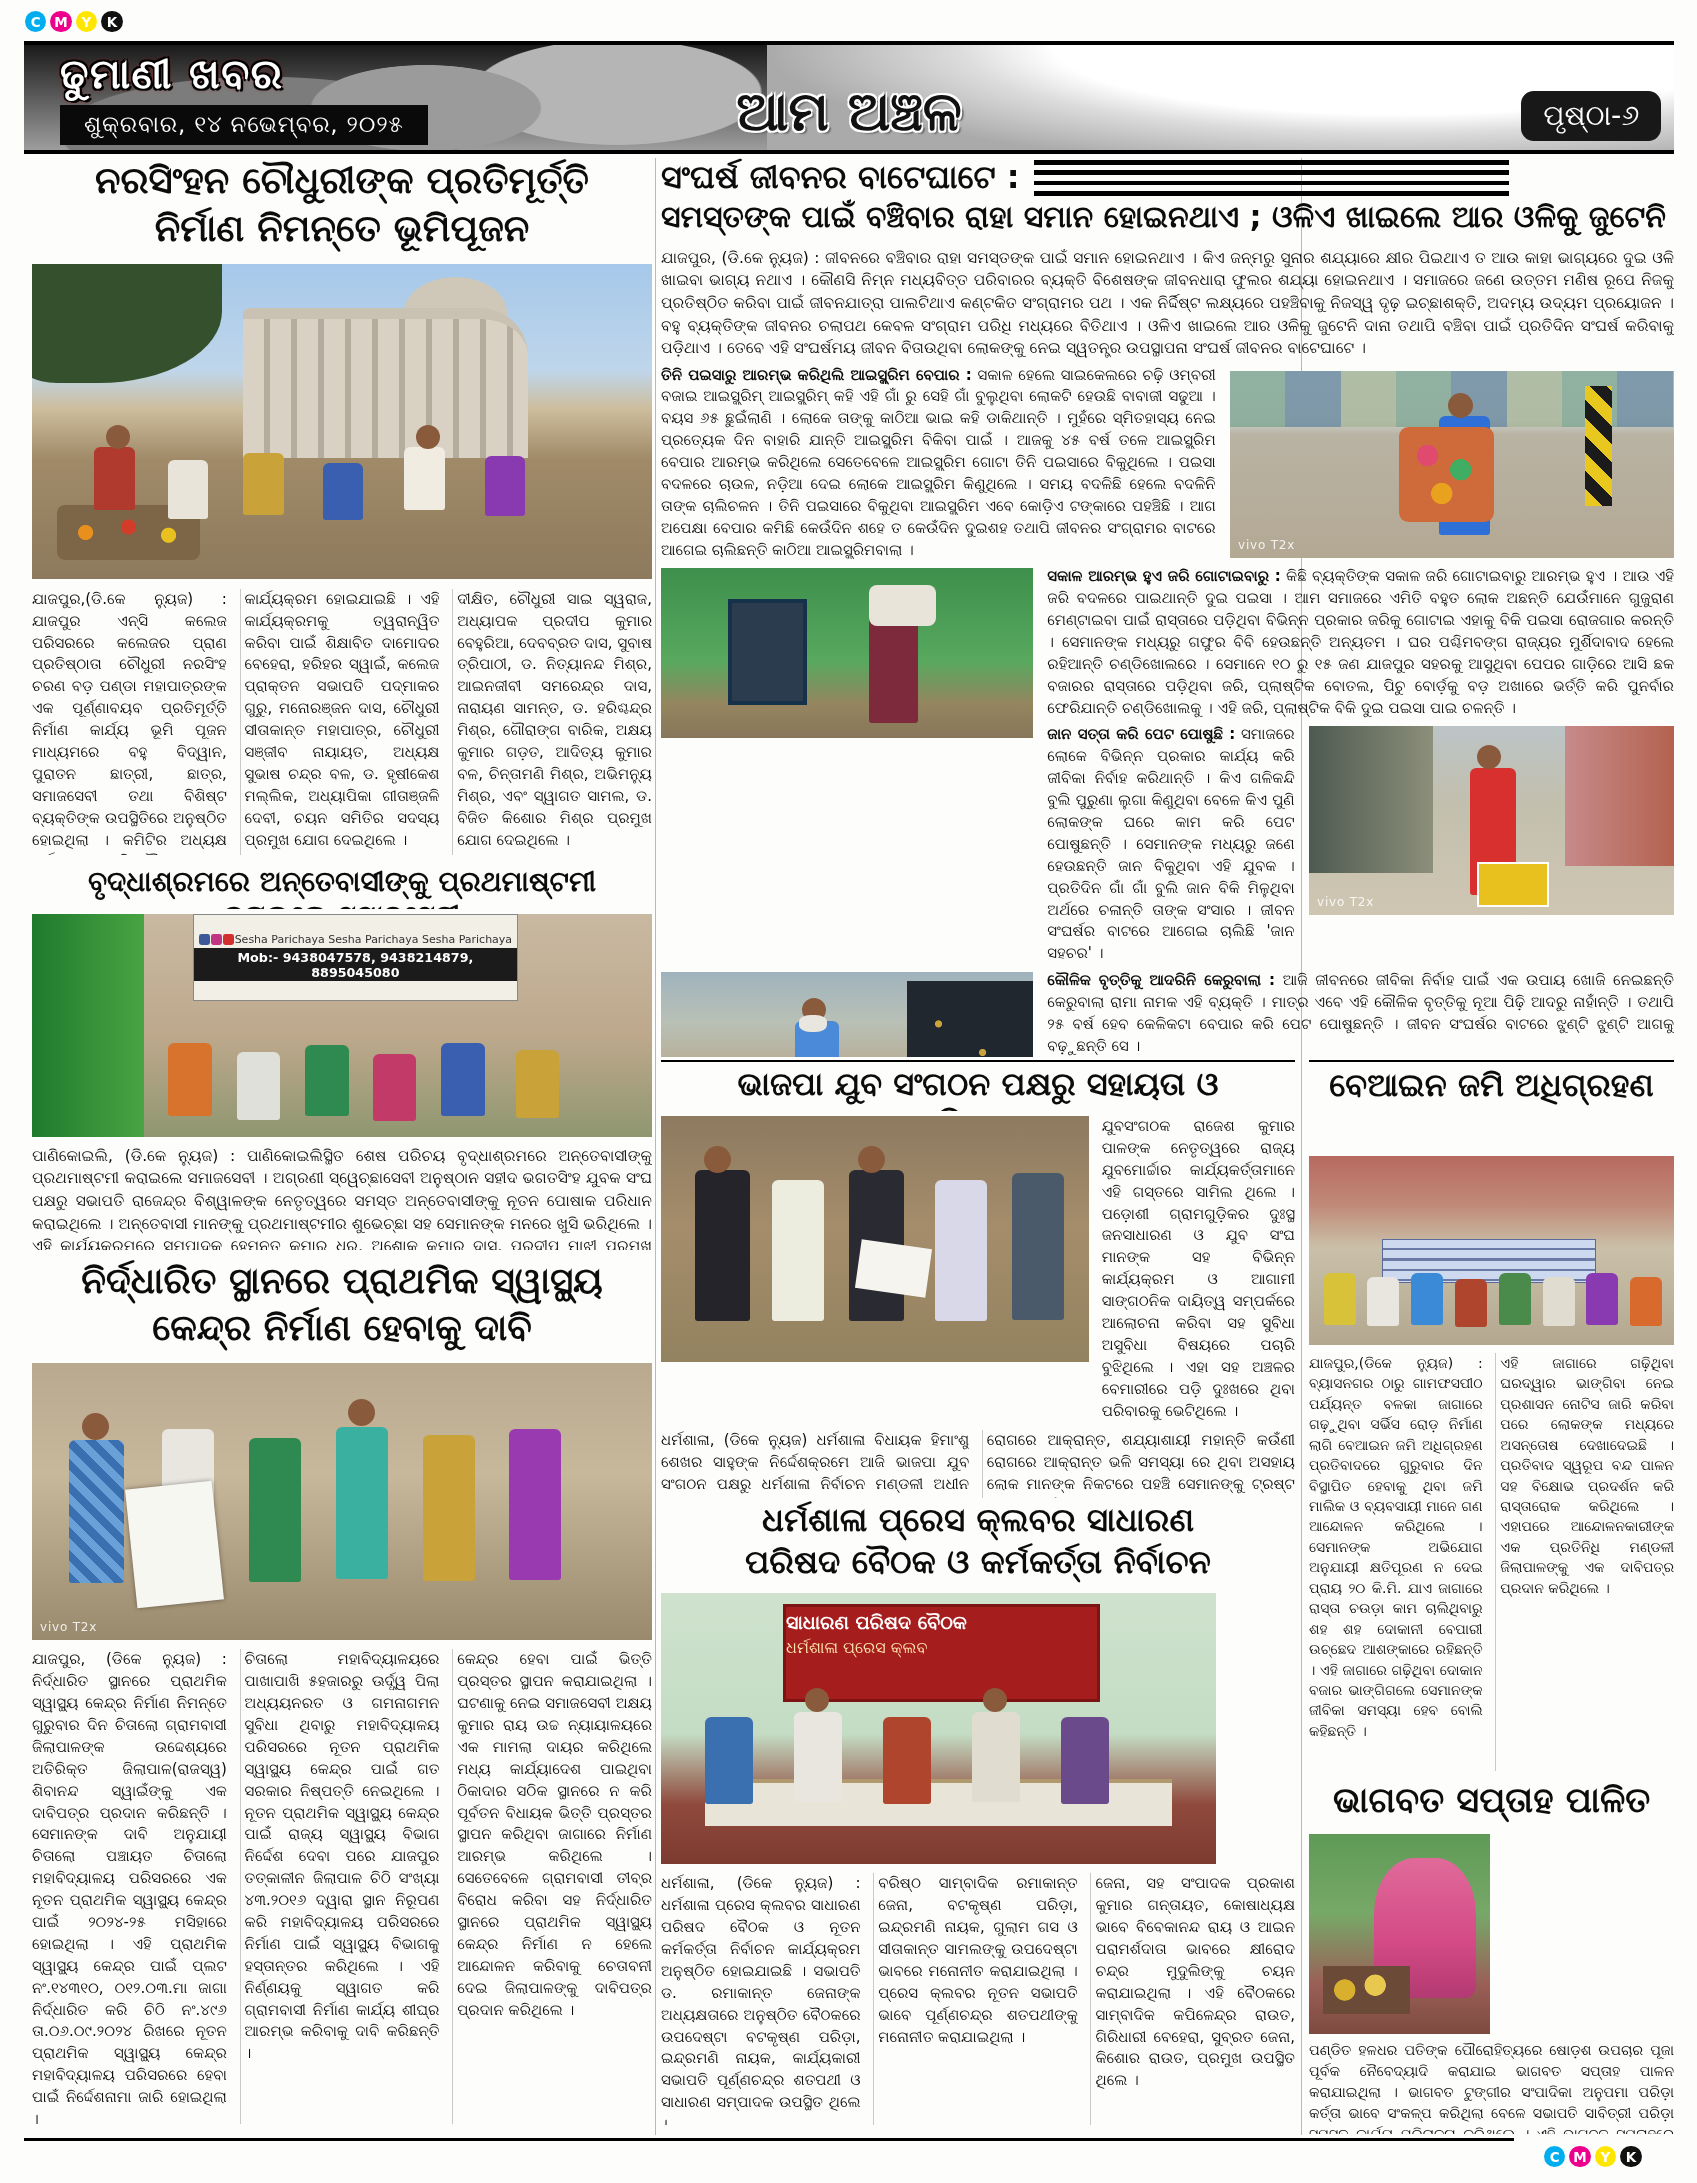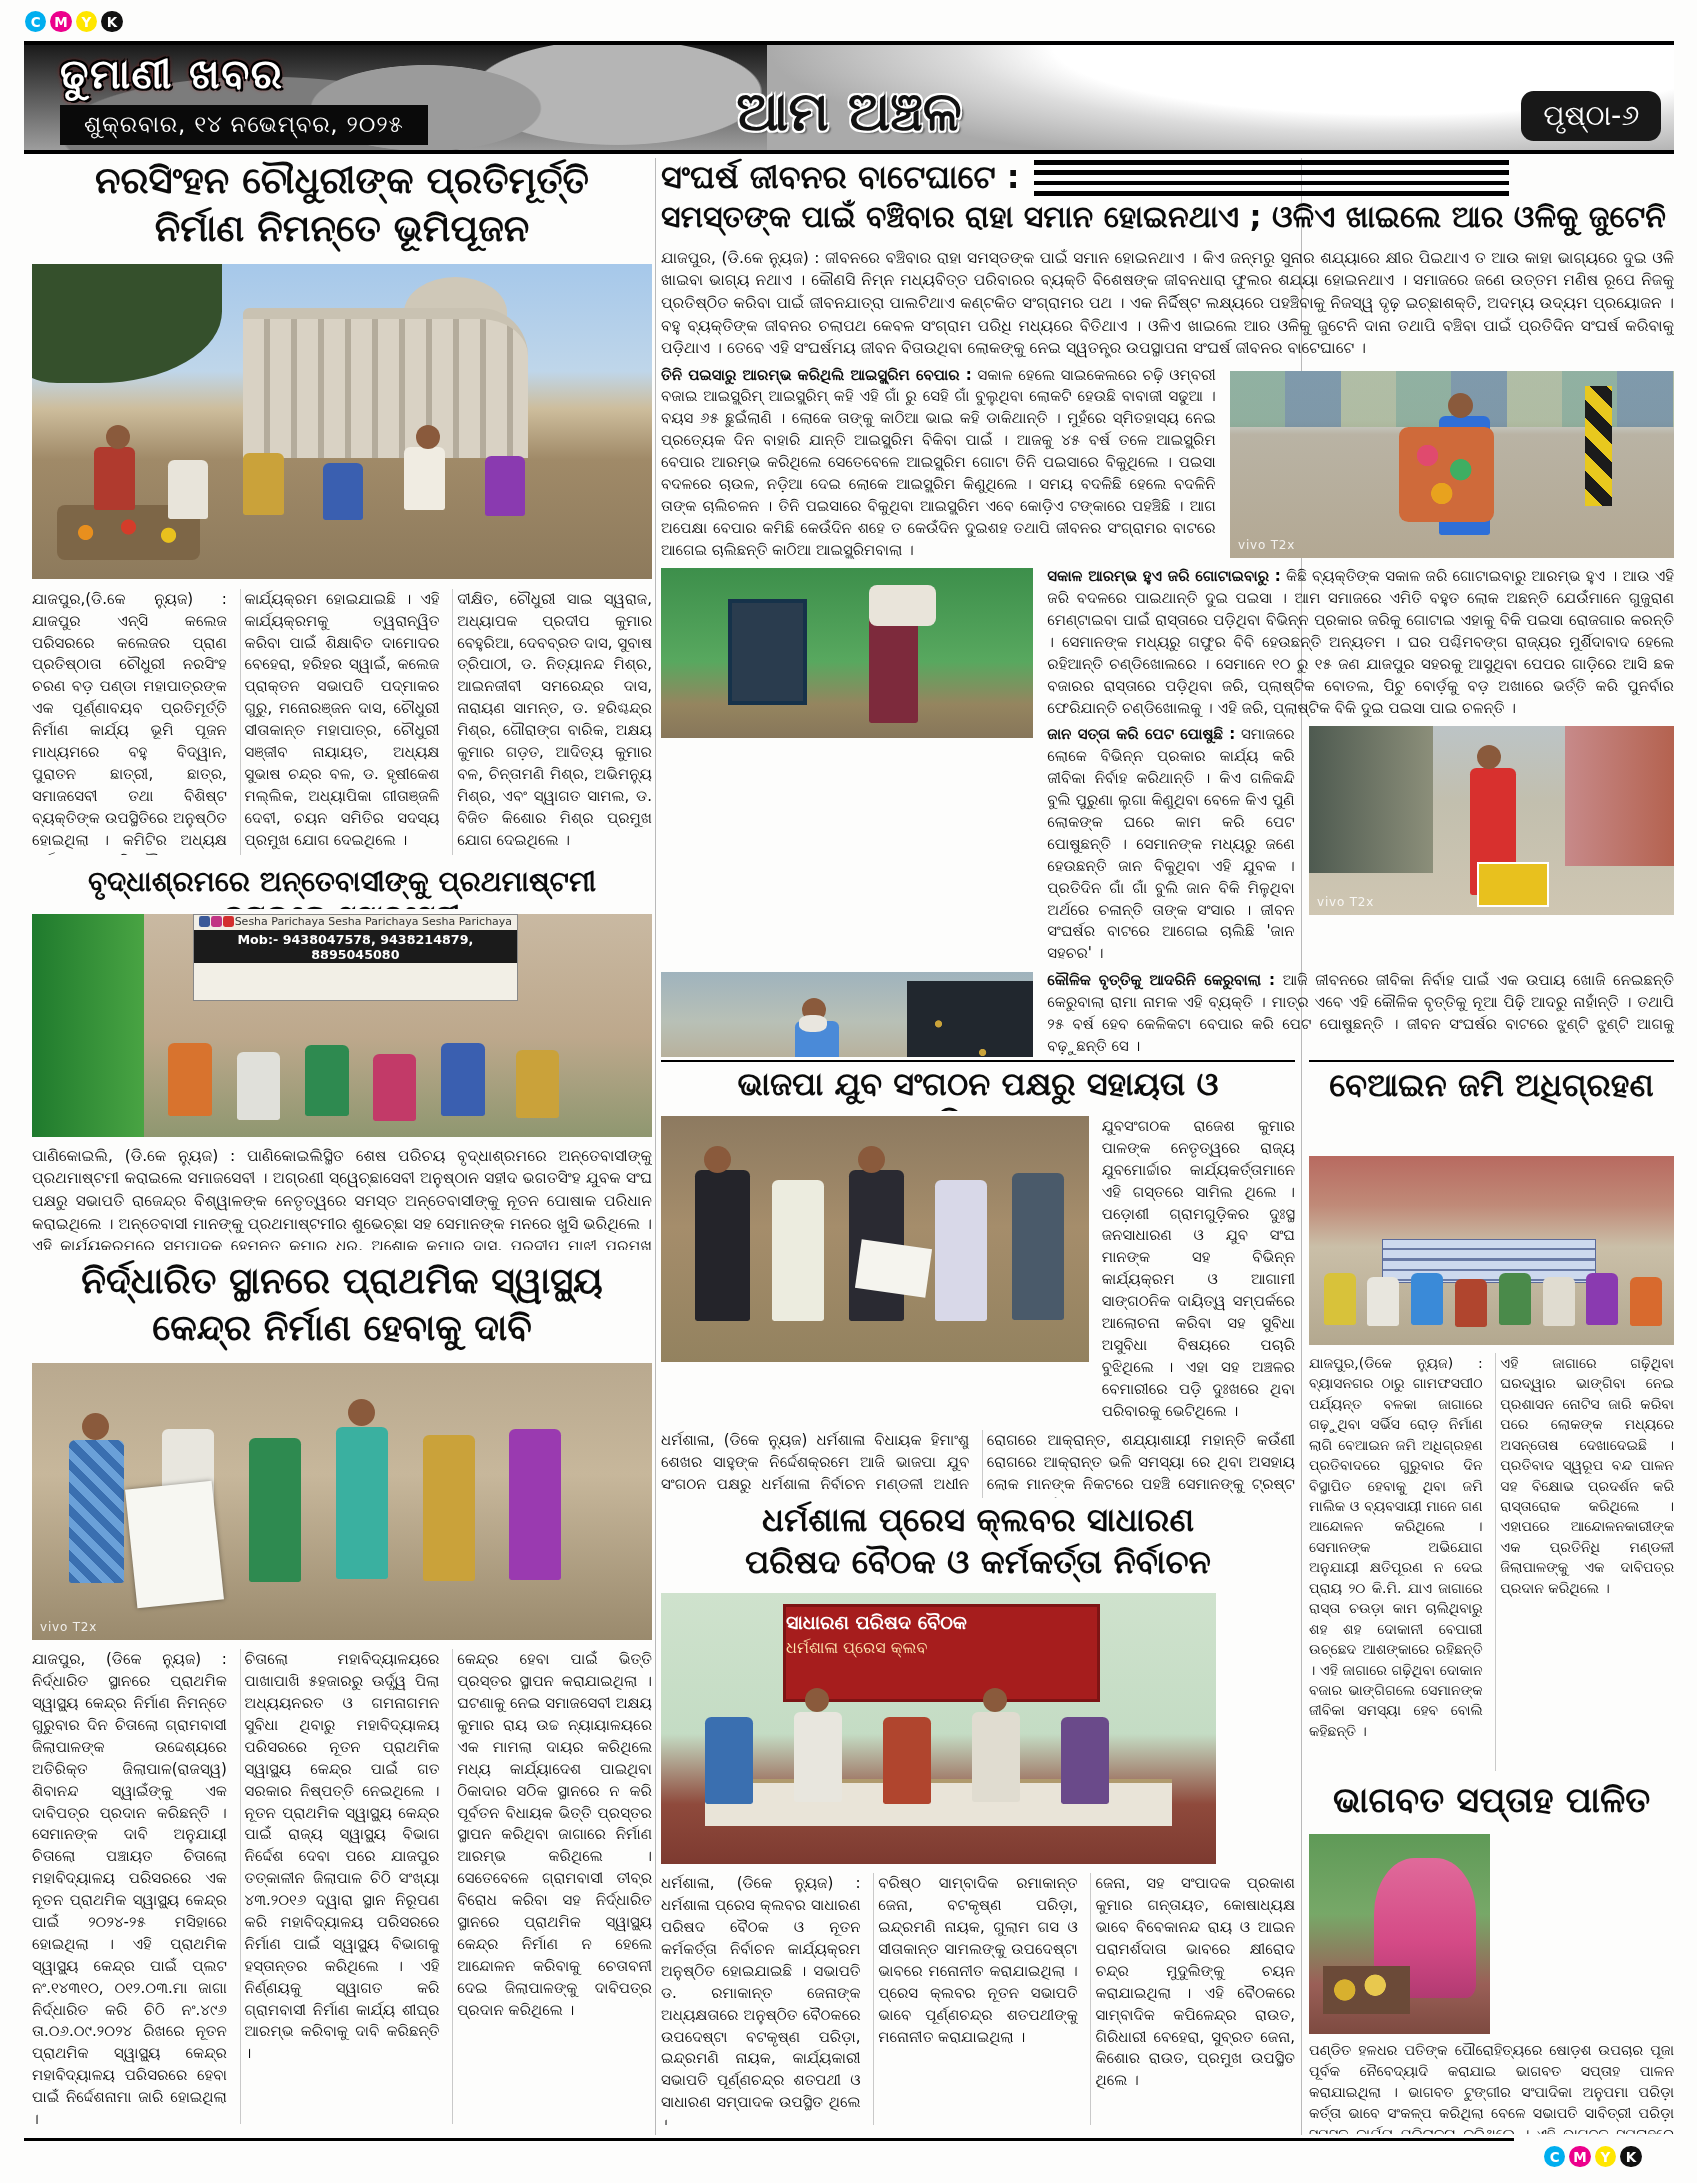--- a/index.html
+++ b/index.html
@@ -56,21 +56,21 @@
   .p1 .tree{position:absolute;left:-16px;top:0;width:206px;height:119px;border-radius:0 0 60% 20%;background:#35502c;}
   .p1 .offer{position:absolute;left:4%;bottom:6%;width:143px;height:55px;border-radius:8px;
       background:radial-gradient(circle 9.5px at 20% 50%,#e88f1e 0 7.1px,transparent 8px),
                  radial-gradient(circle 9.5px at 50% 40%,#d43c2a 0 7.1px,transparent 8px),
                  radial-gradient(circle 9.5px at 78% 55%,#e8c11e 0 7.1px,transparent 8px),#7d6647;}
   
   .p2{background:linear-gradient(180deg,#c9b9a2 0%,#bda88c 55%,#8f9770 100%);}
   .p2 .banner{position:absolute;left:26%;top:0;width:52%;height:38%;background:#f2efe6;border:1.6px solid #888;
       text-align:center;overflow:hidden;}
   .p2 .banner .b1{font-size:20.6px;font-weight:bold;color:#222;margin-top:1.6px;}
-  .p2 .banner .b2{font-size:11px;color:#333;display:flex;justify-content:center;gap:1px;align-items:center;}
+  .p2 .banner .b2{font-size:11px;color:#333;display:flex;justify-content:center;gap:1px;align-items:center;margin-top:18px;}
   .p2 .banner .chip{display:inline-block;width:11px;height:11px;border-radius:2.4px;}
   .p2 .banner .b3{font-size:12.7px;font-weight:bold;color:#fff;background:#1b1b1b;margin-top:2.4px;padding:1.6px 0;}
   .p2 .greenwall{position:absolute;left:0;top:0;width:18%;height:100%;background:linear-gradient(90deg,#1f7a2d,#49a443);}
   
   .p3{background:linear-gradient(180deg,#b9a98f 0%,#c7b79b 40%,#9a8a6d 100%);}
   .p3 .paper{position:absolute;left:16%;top:44%;width:87px;height:119px;background:#f7f7f2;box-shadow:0 0 4.8px rgba(0,0,0,.4);transform:rotate(-6deg);}
   
   .p4{background:linear-gradient(180deg,#cfd8da 0%,#cdd3cf 26%,#b9b3a4 34%,#b3a893 100%);}
   .p4 .shops{position:absolute;left:0;top:0;width:100%;height:30%;background:
       repeating-linear-gradient(90deg,#76a08a 0 55px,#5d7f98 55px 111px,#a3b290 111px 166px);opacity:.7;}

